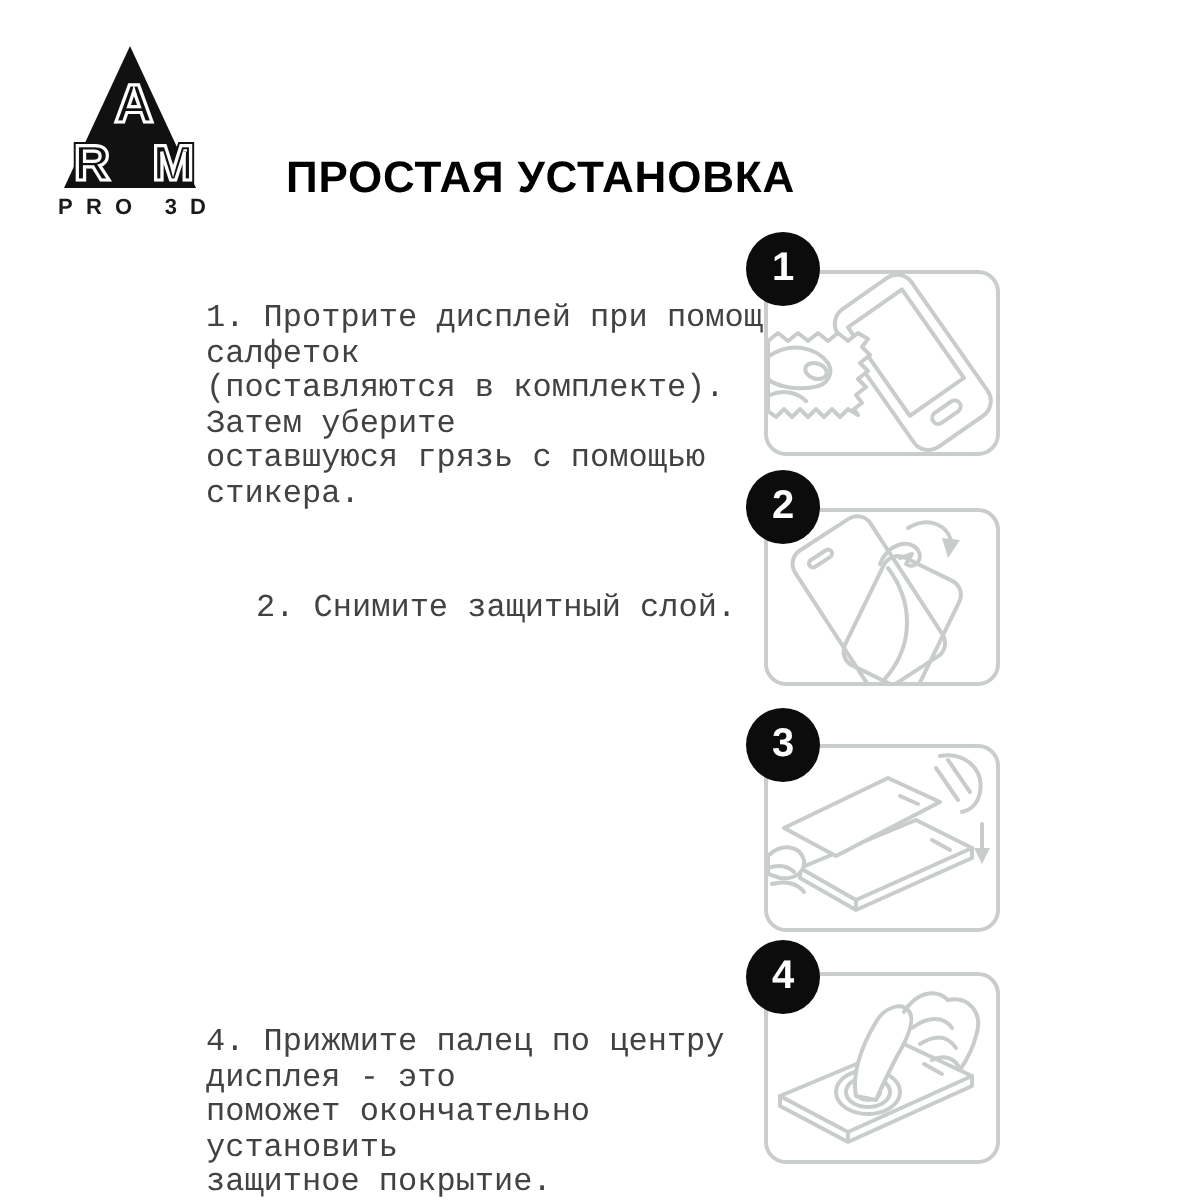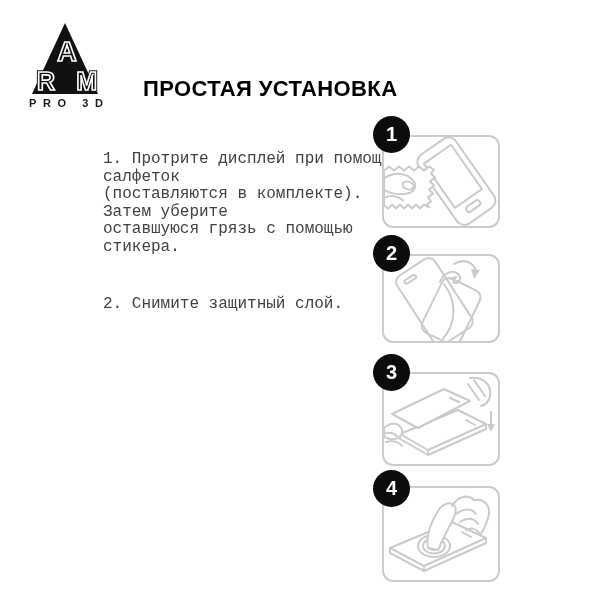--- a/index.html
+++ b/index.html
@@ -8,21 +8,21 @@
 
   
   .logo{position:absolute;left:26px;top:20px;width:86px;height:92px;}
   .page-title{position:absolute;left:125px;top:58px;margin:18px;font-size:22px;font-weight:800;
               color:#000000;letter-spacing:0.4px;white-space:nowrap;}
 
   
   .step-text{position:absolute;left:103px;width:292px;margin:0;font-size:16px;line-height:17.5px;
              color:#424244;white-space:pre-line;font-family:Liberation Mono, monospace;}
   .step-text.t1{top:151px;}
-  .step-text.t2{top:296px;}
+  .step-text.t2{top:296px;margin-left:25px;}
   .step-text.t3{top:394px;}
   .step-text.t4{top:513px;}
 
   
   .panel{position:absolute;left:382px;width:118px;border:2px solid #cacdce;border-radius:11px;
          background:#fff;box-sizing:border-box;}
   .panel.p1{top:135px;height:93px;}
   .panel.p2{top:254px;height:89px;}
   .panel.p3{top:372px;height:94px;}
   .panel.p4{top:486px;height:96px;}
@@ -58,20 +58,23 @@
       </g>
     </svg>
   </div>
 
   <h1 class="page-title">ПРОСТАЯ УСТАНОВКА</h1>
 
   <p class="step-text t1">1. Протрите дисплей при помощи салфеток
 (поставляются в комплекте). Затем уберите
 оставшуюся грязь с помощью стикера.</p>
   <p class="step-text t2">2. Снимите защитный слой.</p>
+  <p class="step-text t4">4. Прижмите палец по центру дисплея - это
+поможет окончательно установить
+защитное покрытие.</p>
 
   <div class="badge b1">1</div>
   <div class="badge b2">2</div>
   <div class="badge b3">3</div>
   <div class="badge b4">4</div>
 
   <div class="panel p1">
     <svg viewBox="0 0 114 88">
       <g transform="rotate(-35 72 44)">
         <rect class="artw" x="50" y="2" width="45" height="84" rx="9"></rect>

